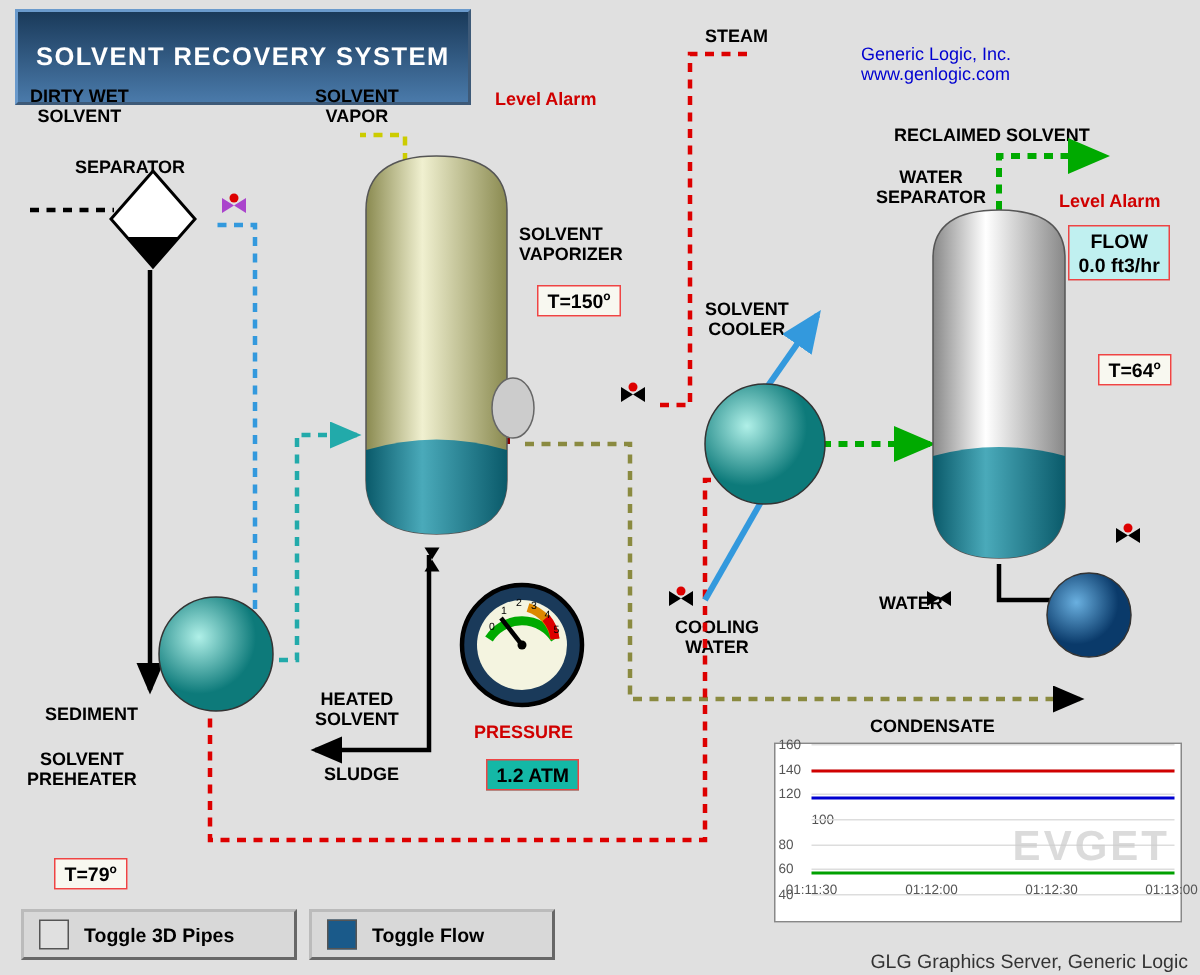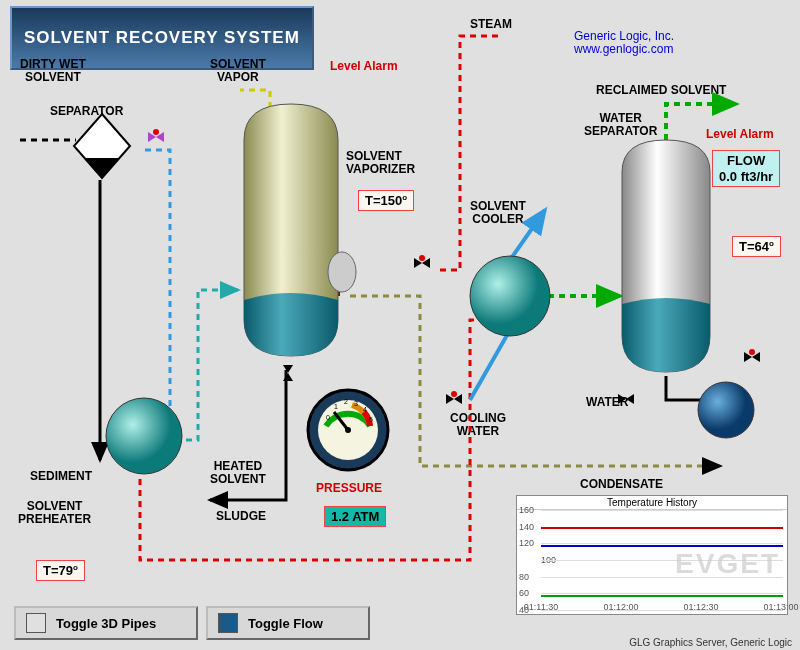--- a/index.html
+++ b/index.html
@@ -6,21 +6,21 @@
 .title-banner{position:absolute;left:10px;top:6px;background:linear-gradient(#1a3a5a,#4a7aaa);color:#fff;font-weight:bold;font-size:17px;padding:20px 12px;border:2px outset #6a9acc;letter-spacing:1px}
 .label{position:absolute;font-weight:bold;text-align:center;line-height:1.1}
 .red{color:#d00000}
 .link{color:#0000d0;font-weight:normal;text-decoration:none}
 .vbox{position:absolute;background:#f8f8f0;border:1px solid #ef4444;padding:2px 6px;font-weight:bold;font-size:13px}
 .vbox sup{font-size:8px}
 .flow-box{background:#c0f0f0}
 .atm-box{background:#14b8a6}
 .btn{position:absolute;bottom:10px;height:30px;border:2px outset #bbb;background:#d8d8d8;display:flex;align-items:center;font-weight:bold;font-size:13px;cursor:pointer}
 .btn .sq{width:18px;height:18px;margin:0 10px;border:1px solid #555}
-.footer{position:absolute;right:8px;bottom:2px;font-size:10px;color:#333}
+.footer{position:absolute;right:8px;bottom:2px;font-size:13px;color:#333}
 .watermark{position:absolute;right:20px;bottom:70px;font-size:28px;font-weight:bold;color:#ccc;letter-spacing:2px;opacity:.7;pointer-events:none}
 .chart{position:absolute;left:516px;top:495px;width:270px;height:118px;background:#fff;border:1px solid #888}
 .chart-title{text-align:center;font-size:10px;padding:1px 0;border-bottom:1px solid #ccc}
 .chart-body{position:relative;height:100px}
 .chart-body .yt{position:absolute;left:2px;font-size:9px;color:#555;transform:translateY(-50%)}
 .chart-body .xt{position:absolute;bottom:-2px;font-size:9px;color:#555;transform:translateX(-50%)}
 .chart-body .hline{position:absolute;left:24px;right:4px;height:1px}
 .valve{position:absolute;width:20px;height:14px}
 svg{position:absolute;overflow:visible}
 </style>
@@ -58,21 +58,21 @@
 PREHEATER</div>
 <div class="label" style="left:216px;top:510px">SLUDGE</div>
 <div class="label red" style="left:316px;top:482px">PRESSURE</div>
 <div class="label" style="left:450px;top:412px;white-space:pre">COOLING
 WATER</div>
 <div class="label" style="left:586px;top:396px">WATER</div>
 <div class="label" style="left:580px;top:478px">CONDENSATE</div>
 
 <div class="vbox" style="left:358px;top:190px"><span>T=150</span><sup>o</sup></div>
 <div class="vbox" style="left:732px;top:236px"><span>T=64</span><sup>o</sup></div>
-<div class="vbox" style="left:36px;top:560px"><span>T=79</span><sup>o</sup></div>
+<div class="vbox" style="left:36px;top:572px"><span>T=79</span><sup>o</sup></div>
 <div class="vbox atm-box" style="left:324px;top:506px">1.2 ATM</div>
 <div class="vbox flow-box" style="left:712px;top:150px;text-align:center;line-height:1.2">
   <span>FLOW</span><br>
   <span>0.0 ft3/hr</span>
 </div>
 
 <svg width="800" height="650" style="left:0;top:0;pointer-events:none">
   <defs>
     <radialGradient id="gteal" cx="35%" cy="35%">
         <stop offset="0%" stop-color="#b0f0e8"></stop>
@@ -211,21 +211,20 @@
     <polygon points="0,2 8,7 0,12" fill="#000"></polygon>
     <polygon points="16,2 8,7 16,12" fill="#000"></polygon>
   </svg>
 <svg class="valve" style="left:744px;top:350px">
     <polygon points="0,2 8,7 0,12" fill="#000"></polygon>
     <polygon points="16,2 8,7 16,12" fill="#000"></polygon>
     <circle cx="8" cy="2" r="3" fill="#d00"></circle>
   </svg>
 
 <div class="chart">
-  <div class="chart-title">Temperature History</div>
   <div class="chart-body" id="chart-body">
       <div class="yt" style="top: 100%;">40</div>
       <div class="hline" style="top: 100%; background: rgb(221, 221, 221);"></div>
       <div class="yt" style="top: 83.3333%;">60</div>
       <div class="hline" style="top: 83.3333%; background: rgb(221, 221, 221);"></div>
       <div class="yt" style="top: 66.6667%;">80</div>
       <div class="hline" style="top: 66.6667%; background: rgb(221, 221, 221);"></div>
       <div class="yt" style="top: 50%; margin-left: 22px;">100</div>
       <div class="hline" style="top: 50%; background: rgb(221, 221, 221);"></div>
       <div class="yt" style="top: 33.3333%;">120</div>

